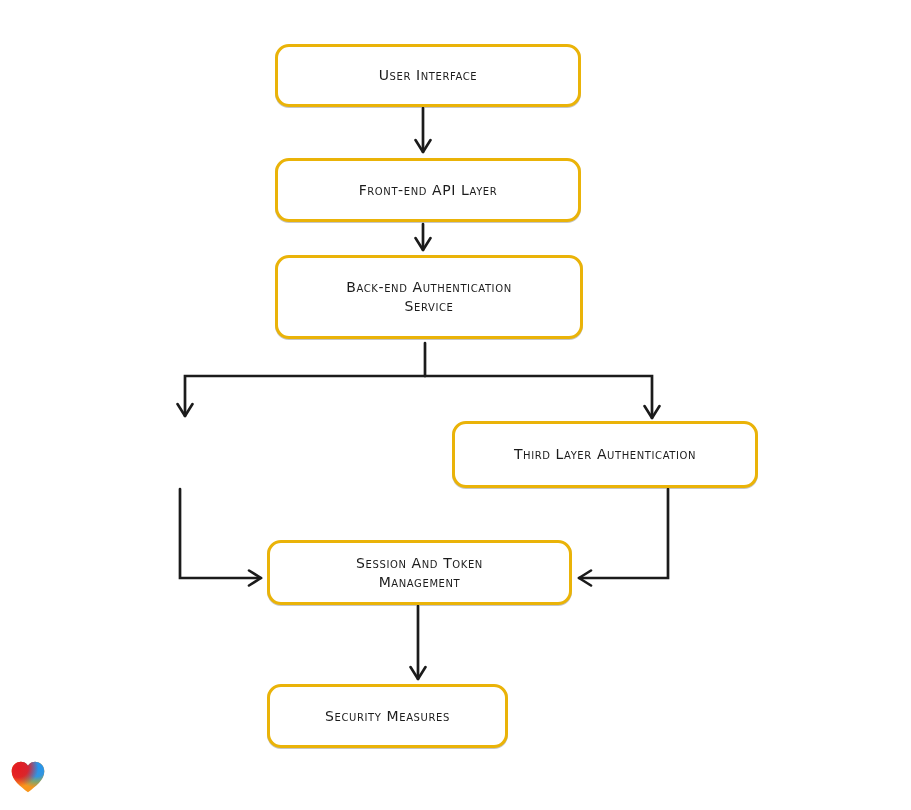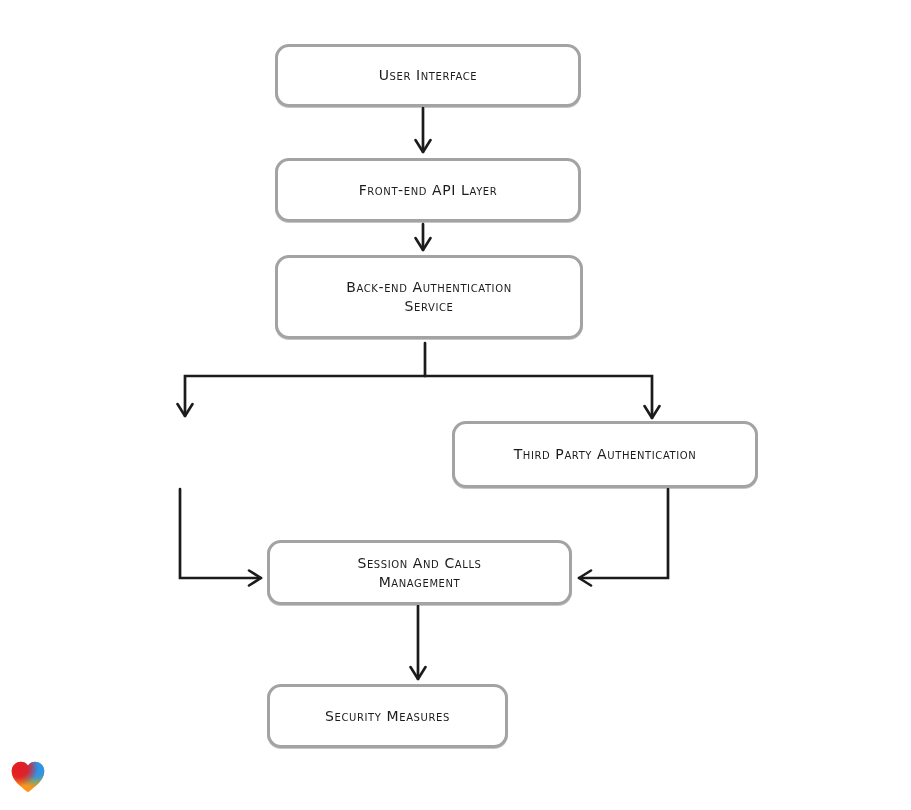--- a/index.html
+++ b/index.html
@@ -20,21 +20,21 @@
     left: 0;
     top: 0;
     width: 911px;
     height: 810px;
     pointer-events: none;
   }
   .node {
     position: absolute;
     box-sizing: border-box;
     background: #ffffff;
-    border: 3px solid #a3a3a3;
+    border: 3px solid #eab308;
     border-radius: 14px;
     display: flex;
     align-items: center;
     justify-content: center;
     text-align: center;
     box-shadow: 0 1px 0 rgba(27,27,27,0.25);
   }
   .node-label {
     font-size: 14px;
     font-variant: small-caps;
@@ -93,25 +93,25 @@
     <span class="node-label">Front-end API Layer</span>
   </div>
 
   <div class="node" style="left:275px; top:255px; width:308px; height:84px;">
     <span class="node-label">Back-end Authentication
 Service</span>
   </div>
 
 
   <div class="node" style="left:452px; top:421px; width:306px; height:67px;">
-    <span class="node-label">Third Party Authentication</span>
+    <span class="node-label">Third Layer Authentication</span>
   </div>
 
   <div class="node" style="left:267px; top:540px; width:305px; height:65px;">
-    <span class="node-label">Session And Calls
+    <span class="node-label">Session And Token
 Management</span>
   </div>
 
   <div class="node" style="left:267px; top:684px; width:241px; height:64px;">
     <span class="node-label">Security Measures</span>
   </div>
 
   <a class="badge">
     <svg viewBox="0 0 32 30" width="36" height="34">
       <defs>

